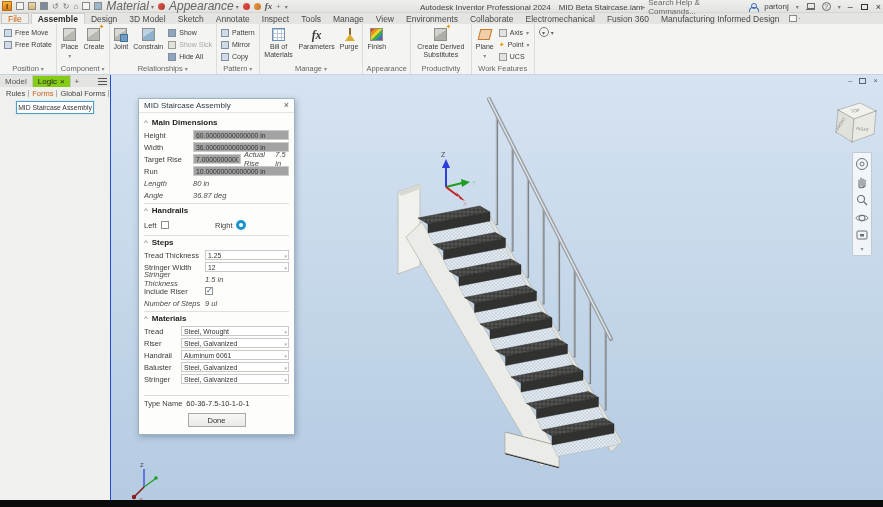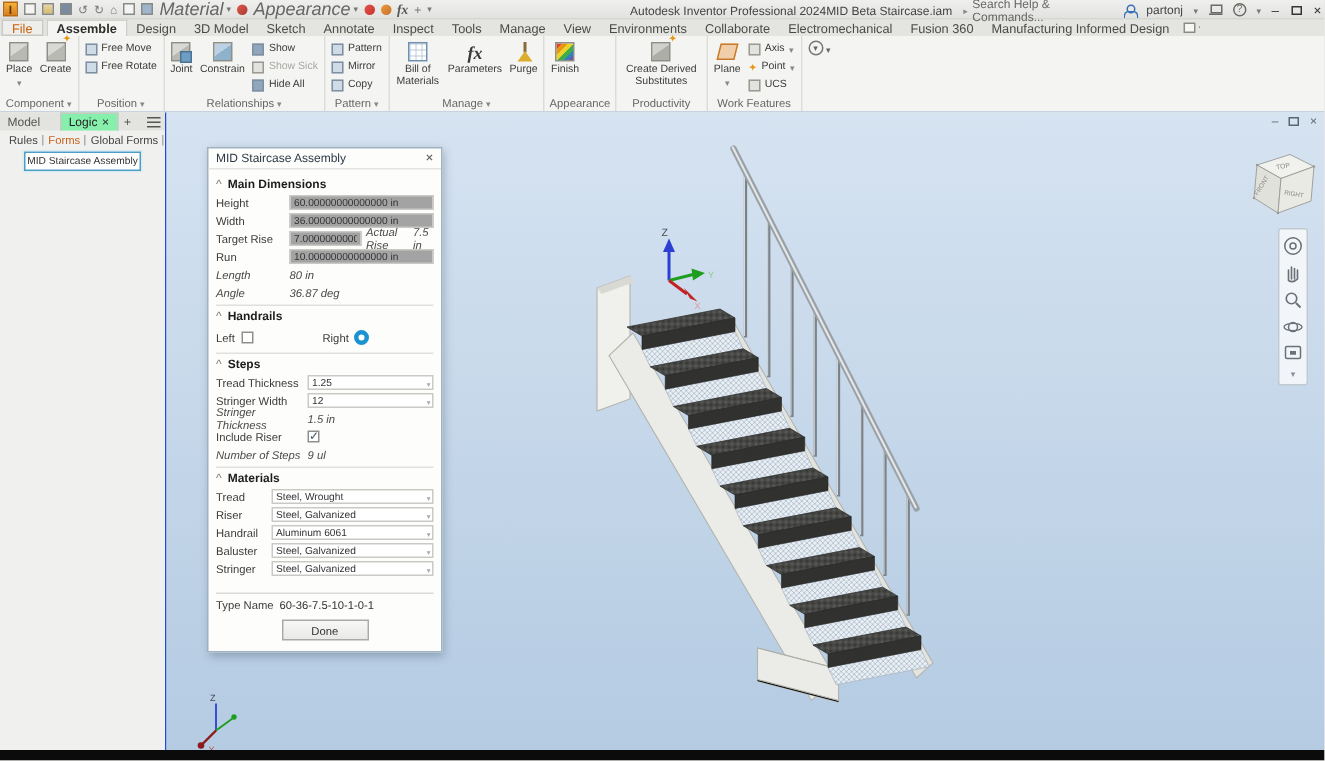--- a/index.html
+++ b/index.html
@@ -10,21 +10,21 @@
   .titlebar { height:13px; background:linear-gradient(#efefee,#e2e2e0); display:flex; align-items:center; padding:0 2px; gap:4px; position:relative; border-bottom:1px solid #d5d5d2; }
   .logo { width:10px; height:10px; background:linear-gradient(#f5b33a,#d97c1b); border:1px solid #b66a12; color:#5a3a00; font-size:8px; font-weight:bold; display:flex; align-items:center; justify-content:center; }
   .qat { display:flex; gap:4px; align-items:center; color:#6a6a66; font-size:8px; }
   .qico { width:8px; height:8px; border:1px solid #8a8a86; background:#f4f4f2; display:inline-block; }
   .qico.folder { background:linear-gradient(#e8d8a8,#d4ba6a); }
   .qico.save { background:#7a8aa0; }
   .qarr { font-size:8px; color:#7a7a76; }
   .tb-combo { display:flex; align-items:center; gap:2px; font-style:italic; color:#666; font-size:12px; }
   .tb-combo::after { content:"▾"; font-style:normal; font-size:6px; color:#777; }
   .dot { width:7px; height:7px; border-radius:50%; display:inline-block; }
-  .tb-center { position:absolute; left:420px; top:0; height:14px; display:flex; align-items:center; gap:0; color:#444; font-size:8px; white-space:nowrap; }
+  .tb-center { position:absolute; left:420px; top:0; height:14px; display:flex; align-items:center; gap:8px; color:#444; font-size:8px; white-space:nowrap; }
   .tb-right { position:absolute; right:2px; top:0; height:13px; display:flex; align-items:center; gap:7px; }
   .searchbox { display:flex; align-items:center; gap:3px; color:#666; font-size:8px; width:100px; }
   .person-ic { width:8px; height:8px; position:relative; }
   .person-ic::before { content:""; position:absolute; left:2px; top:0; width:4px; height:4px; border:1px solid #3b6fb5; border-radius:50%; }
   .person-ic::after { content:""; position:absolute; left:0; top:4px; width:8px; height:4px; border:1px solid #3b6fb5; border-bottom:none; border-radius:4px 4px 0 0; }
   .cart-ic { width:9px; height:7px; border-bottom:1px solid #6a6a66; position:relative; }
   .cart-ic::before { content:""; position:absolute; left:1px; top:0; width:6px; height:4px; border:1px solid #6a6a66; }
   .help-ic { width:9px; height:9px; border:1px solid #6a6a66; border-radius:50%; color:#6a6a66; font-size:7px; display:flex; align-items:center; justify-content:center; }
   .winbtns { display:flex; gap:8px; align-items:center; color:#333; font-size:9px; }
   .restore-box { width:7px; height:6px; border:1px solid #333; display:inline-block; position:relative; }
@@ -63,21 +63,21 @@
   .ic.broom::after { content:""; position:absolute; left:2px; top:6px; width:0; height:0; border-left:5px solid transparent; border-right:5px solid transparent; border-bottom:7px solid #dcae2e; }
   .ic.joint::after { content:""; position:absolute; right:-2px; bottom:-2px; width:6px; height:6px; background:#6f9ec4; border:1px solid #4a7294; }
   .ribbon-extra { display:flex; align-items:flex-start; padding:3px 4px; gap:2px; color:#666; }
   .circ-arrow { width:10px; height:10px; border:1px solid #777; border-radius:50%; font-size:6px; display:flex; align-items:center; justify-content:center; color:#666; }
 
   
   .main { height:425px; display:flex; position:relative; }
   .leftpanel { width:111px; flex:none; background:#f0f0ee; border-right:1px solid #1d4ed8; position:relative; }
   .lp-tabs { height:12px; background:#e3e3e0; display:flex; align-items:center; font-size:8px; color:#555; }
   .lp-tab { padding:0 5px; height:100%; display:flex; align-items:center; gap:3px; }
-  .lp-tab.active { background:#86efac; color:#222; border:1px solid #c8c8c4; border-bottom:none;margin-left:8px; }
+  .lp-tab.active { background:#84cc16; color:#222; border:1px solid #c8c8c4; border-bottom:none; }
   .lp-add { padding:0 4px; color:#555; }
   .menu-ic { margin-left:auto; margin-right:3px; width:9px; height:7px; border-top:1px solid #555; border-bottom:1px solid #555; position:relative; }
   .menu-ic::after { content:""; position:absolute; left:0; top:2px; width:9px; height:1px; background:#555; }
   .lp-subtabs { height:12px; display:flex; align-items:center; font-size:7.5px; color:#444; padding:0 6px; white-space:nowrap; overflow:hidden; }
   .lp-sep { width:1px; height:7px; background:#b0b0ab; margin:0 3px; flex:none; }
   .lp-forms { color:#c4621c; }
   .lp-button { position:absolute; left:16px; top:26px; width:78px; height:13px; background:#fff; border:1px solid #4d9fc4; box-shadow:0 0 0 1px #dcebf2; font-size:6.8px; color:#333; display:flex; align-items:center; justify-content:center; white-space:nowrap; }
 
   .viewport { flex:1; position:relative; background:linear-gradient(#d6e3f1,#b4cbe2); overflow:hidden; }
   .scene { position:absolute; left:0; top:0; }
@@ -184,54 +184,54 @@
   <span class="tab">Manufacturing Informed Design</span>
   <span class="tab-extra">
       <span class="box"></span>
       <span>·</span>
     </span>
 </div>
 
 <div class="ribbon">
   <div class="rgroup">
     <div class="rbody">
+      <div class="smallcol">
+        <div class="smallbtn">
+            <span class="mini"></span>
+            <span>Free Move</span>
+          </div>
+        <div class="smallbtn">
+            <span class="mini"></span>
+            <span>Free Rotate</span>
+          </div>
+      </div>
+    </div>
+    <div class="rlabel ddarrow">
+        <span>Position</span>
+      </div>
+  </div>
+
+  <div class="rgroup">
+    <div class="rbody">
       <div class="bigbtn">
         <span class="icwrap">
             <span class="ic"></span>
           </span>
         <span>Place</span>
           <span class="ddarrow"></span>
       </div>
       <div class="bigbtn">
         <span class="icwrap">
             <span class="ic star"></span>
           </span>
         <span>Create</span>
       </div>
     </div>
     <div class="rlabel ddarrow">
         <span>Component</span>
-      </div>
-  </div>
-
-  <div class="rgroup">
-    <div class="rbody">
-      <div class="smallcol">
-        <div class="smallbtn">
-            <span class="mini"></span>
-            <span>Free Move</span>
-          </div>
-        <div class="smallbtn">
-            <span class="mini"></span>
-            <span>Free Rotate</span>
-          </div>
-      </div>
-    </div>
-    <div class="rlabel ddarrow">
-        <span>Position</span>
       </div>
   </div>
 
   <div class="rgroup">
     <div class="rbody">
       <div class="bigbtn">
         <span class="icwrap">
             <span class="ic joint"></span>
           </span>
         <span>Joint</span>

